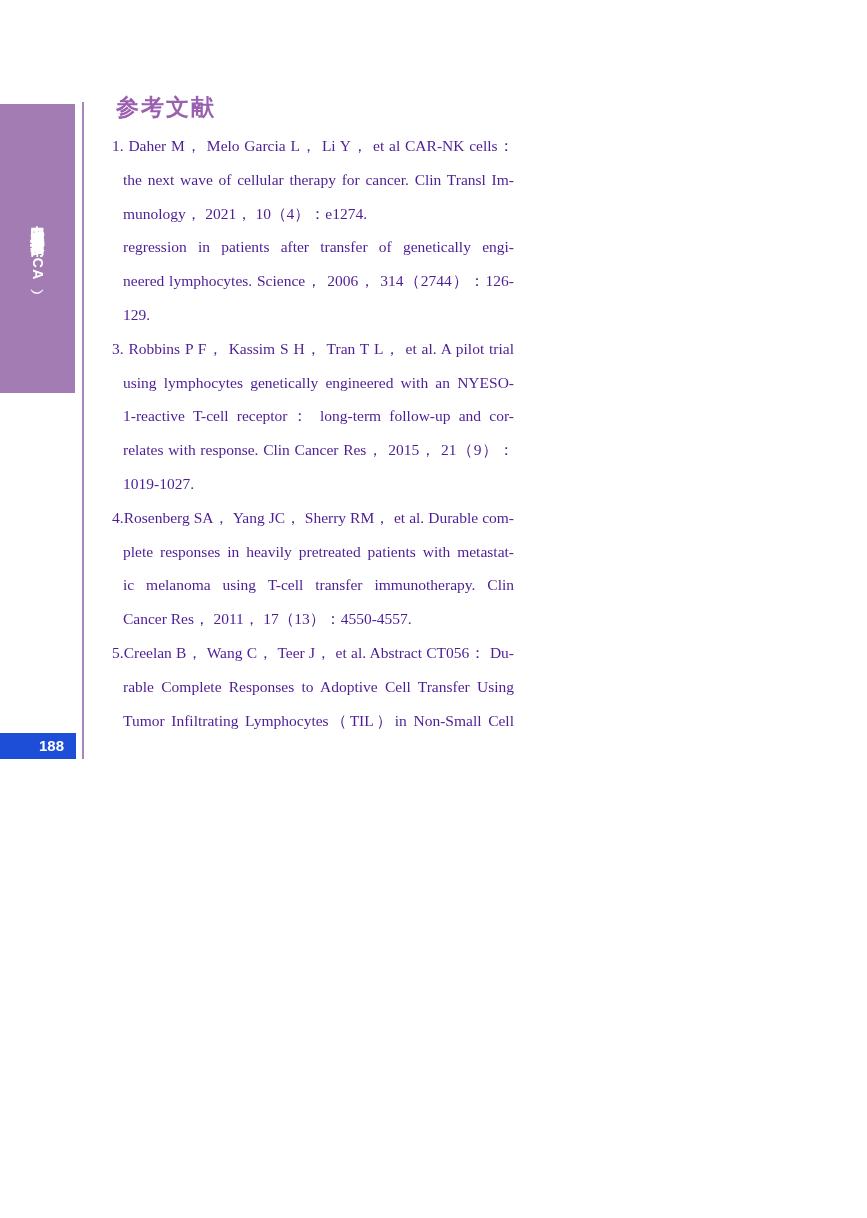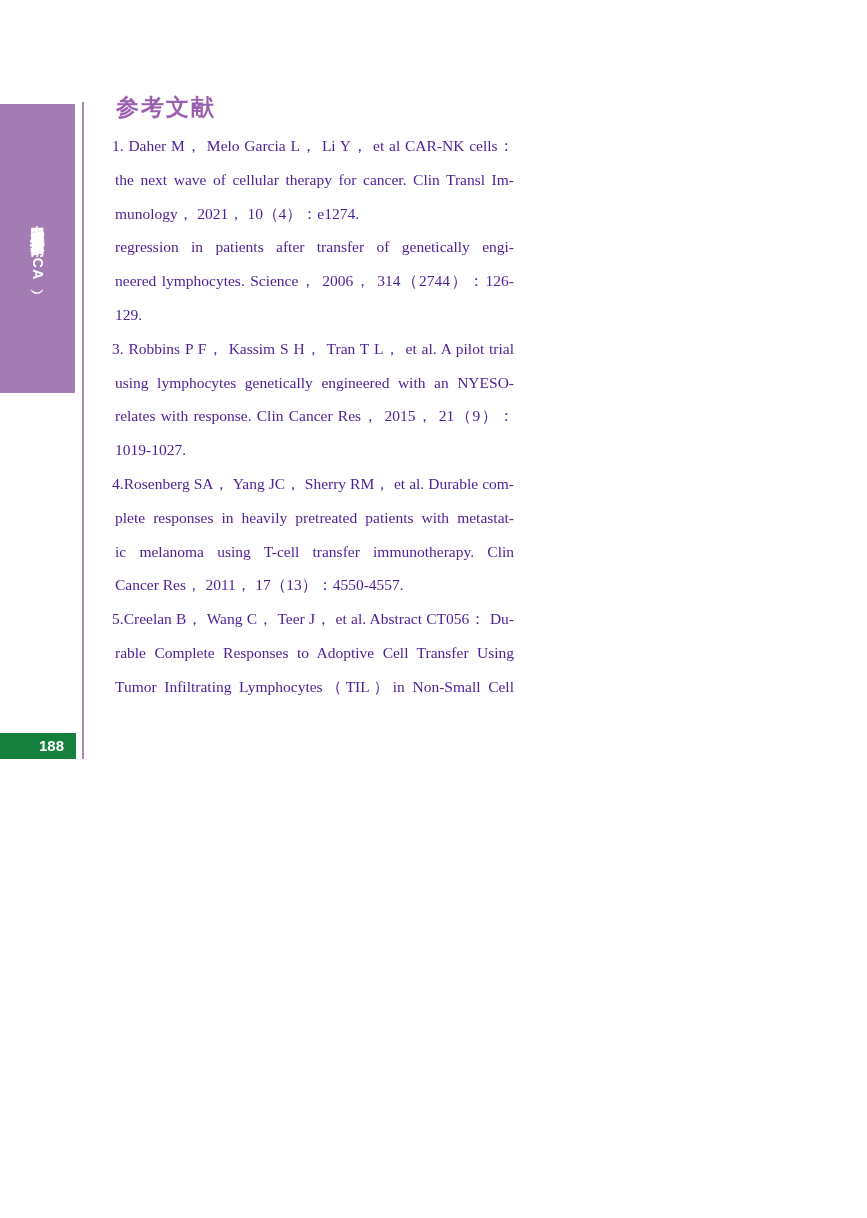--- a/index.html
+++ b/index.html
@@ -39,21 +39,21 @@
     width: 2px; height: 657px;
     background: #aa85ba;
   }
 
   
   .page-badge {
     position: absolute;
     left: 0; top: 733px;
     width: 76px; height: 26px;
     box-sizing: border-box;
-    background: #15803d;
+    background: #1d4ed8;
     color: #ffffff;
     font-family: "Liberation Sans", sans-serif;
     font-weight: bold;
     font-size: 15px;
     line-height: 26px;
     text-align: right;
     padding-right: 12px;
   }
 
   
@@ -76,21 +76,21 @@
     color: #4c1d95;
     font-size: 15.5px;
   }
   .ln {
     height: 33.8px;
     line-height: 33.8px;
     text-align: justify;
     text-align-last: justify;
     overflow: visible;
   }
-  .ln.cont { margin-left: 3px; }   
+  .ln.cont { margin-left: 11px; }   
   .ln.end  { text-align-last: left; }
 </style>
 </head>
 <body>
 
 <div class="spine">
   <div class="spine-text">中国肿瘤整合诊治技术指南（CACA）</div>
 </div>
 
 <div class="rule"></div>
@@ -109,20 +109,21 @@
 
   <div class="ref">
     <div class="ln cont">regression in patients after transfer of genetically engi-</div>
     <div class="ln cont">neered lymphocytes. Science， 2006， 314（2744）：126-</div>
     <div class="ln cont end">129.</div>
   </div>
 
   <div class="ref">
     <div class="ln">3. Robbins P F， Kassim S H， Tran T L， et al. A pilot trial</div>
     <div class="ln cont">using lymphocytes genetically engineered with an NYESO-</div>
+    <div class="ln cont">1-reactive T-cell receptor： long-term follow-up and cor-</div>
     <div class="ln cont">relates with response. Clin Cancer Res， 2015， 21（9）：</div>
     <div class="ln cont end">1019-1027.</div>
   </div>
 
   <div class="ref">
     <div class="ln">4.Rosenberg SA， Yang JC， Sherry RM， et al. Durable com-</div>
     <div class="ln cont">plete responses in heavily pretreated patients with metastat-</div>
     <div class="ln cont">ic melanoma using T-cell transfer immunotherapy. Clin</div>
     <div class="ln cont end">Cancer Res， 2011， 17（13）：4550-4557.</div>
   </div>

